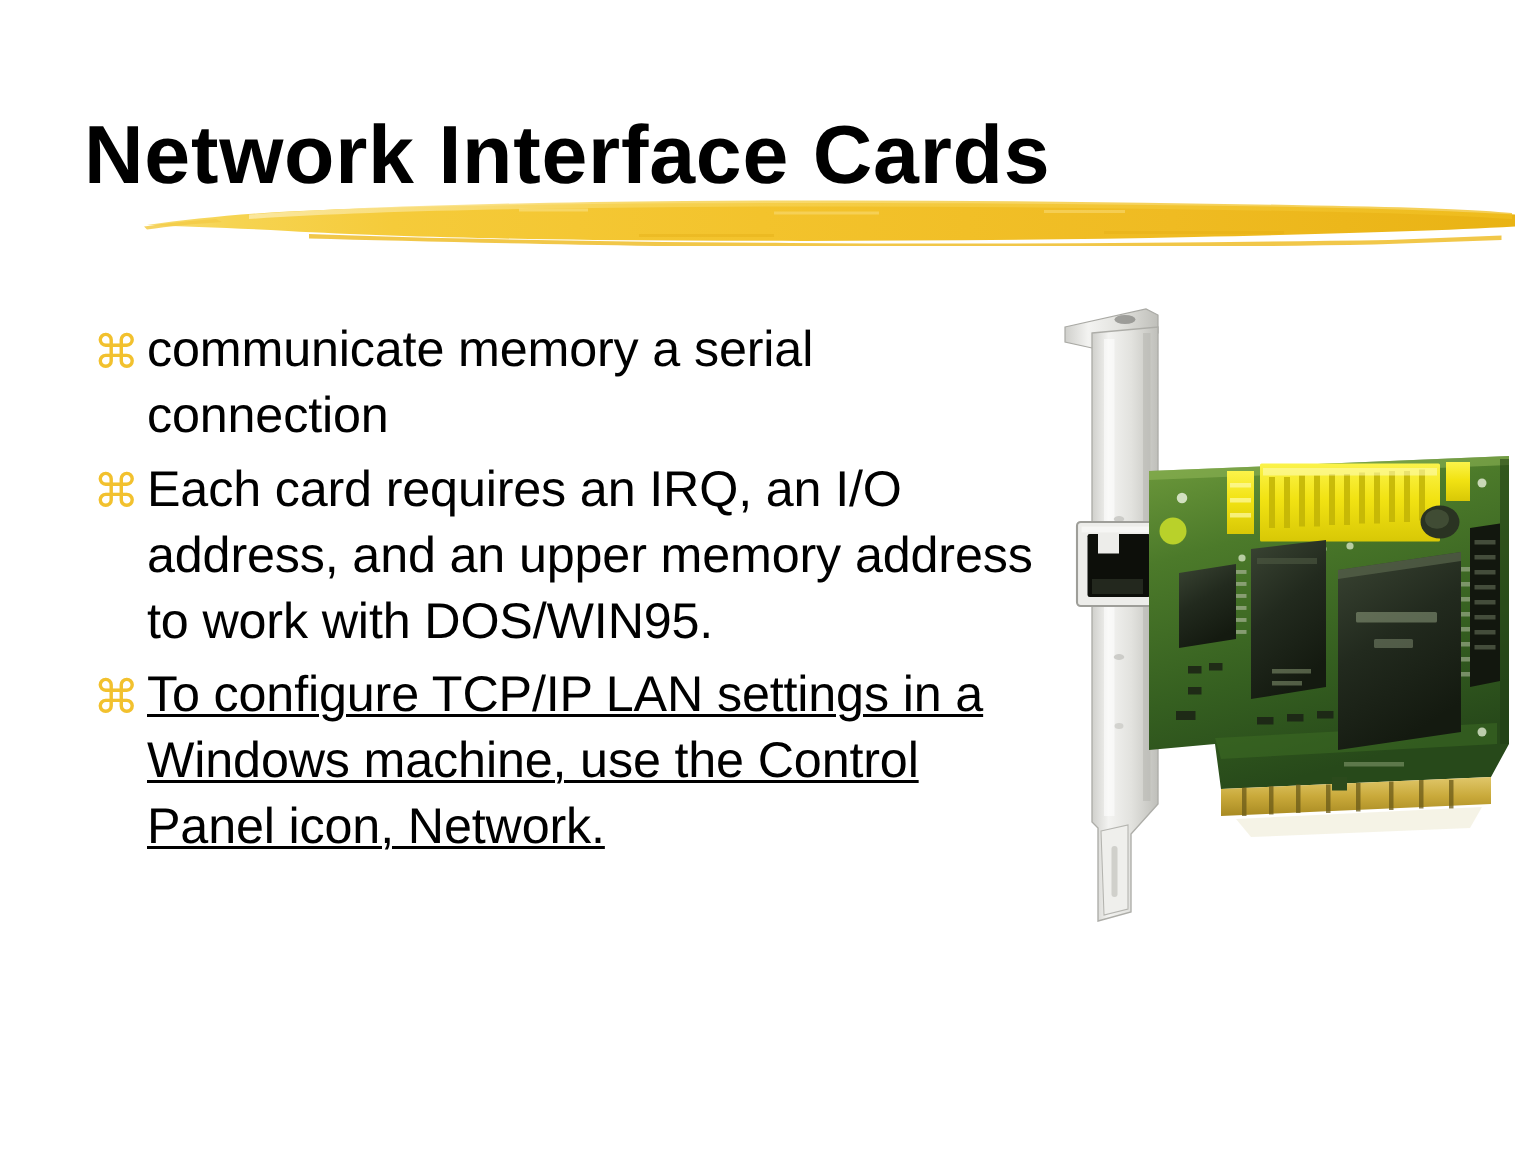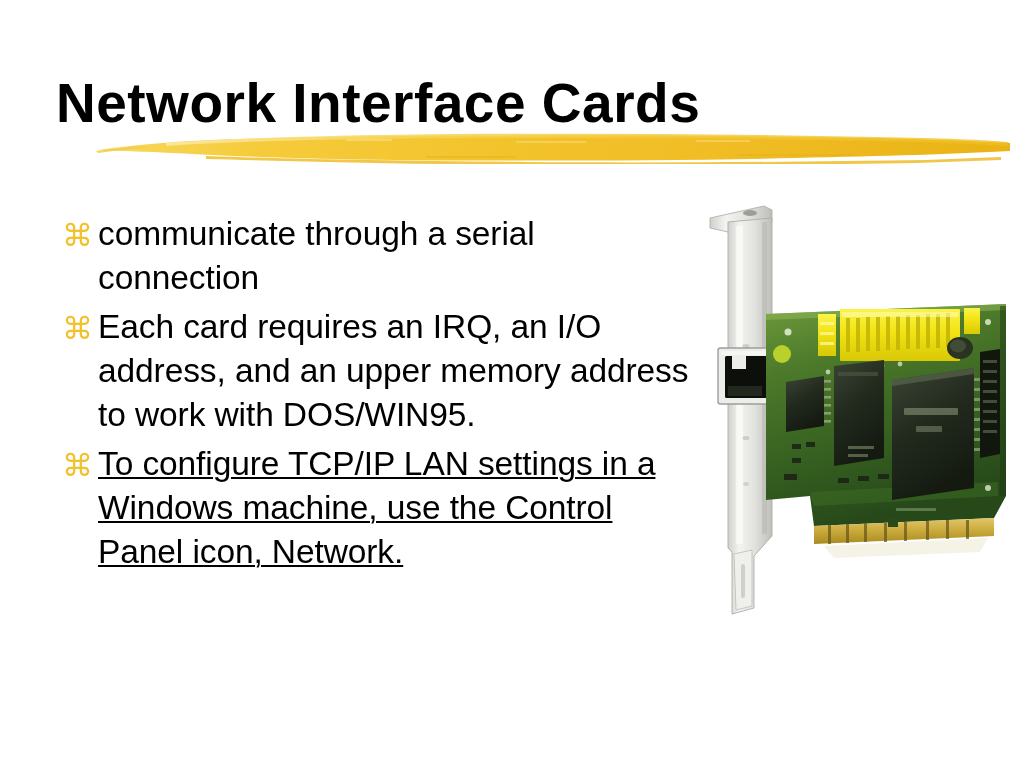--- a/index.html
+++ b/index.html
@@ -145,21 +145,21 @@
       <rect x="330" y="26" width="90" height="2" fill="#E0A812" opacity="0.35"></rect>
       <rect x="640" y="24" width="120" height="2" fill="#E0A812" opacity="0.3"></rect>
     </svg>
 
     <h1 class="slide-title">Network Interface Cards</h1>
   </div>
 
   <div class="body-block">
 
     <p class="bullet">
-      <span class="glyph">⌘</span><span class="btext">communicate through a serial connection</span>
+      <span class="glyph">⌘</span><span class="btext">communicate memory a serial connection</span>
     </p>
 
     <p class="bullet">
       <span class="glyph">⌘</span><span class="btext">Each card requires an IRQ, an I/O address, and an upper memory address to work with DOS/WIN95.</span>
     </p>
 
     <p class="bullet underlined">
       <span class="glyph">⌘</span><span class="btext">To configure TCP/IP LAN settings in a Windows machine, use the Control Panel icon, Network.</span>
     </p>
 

